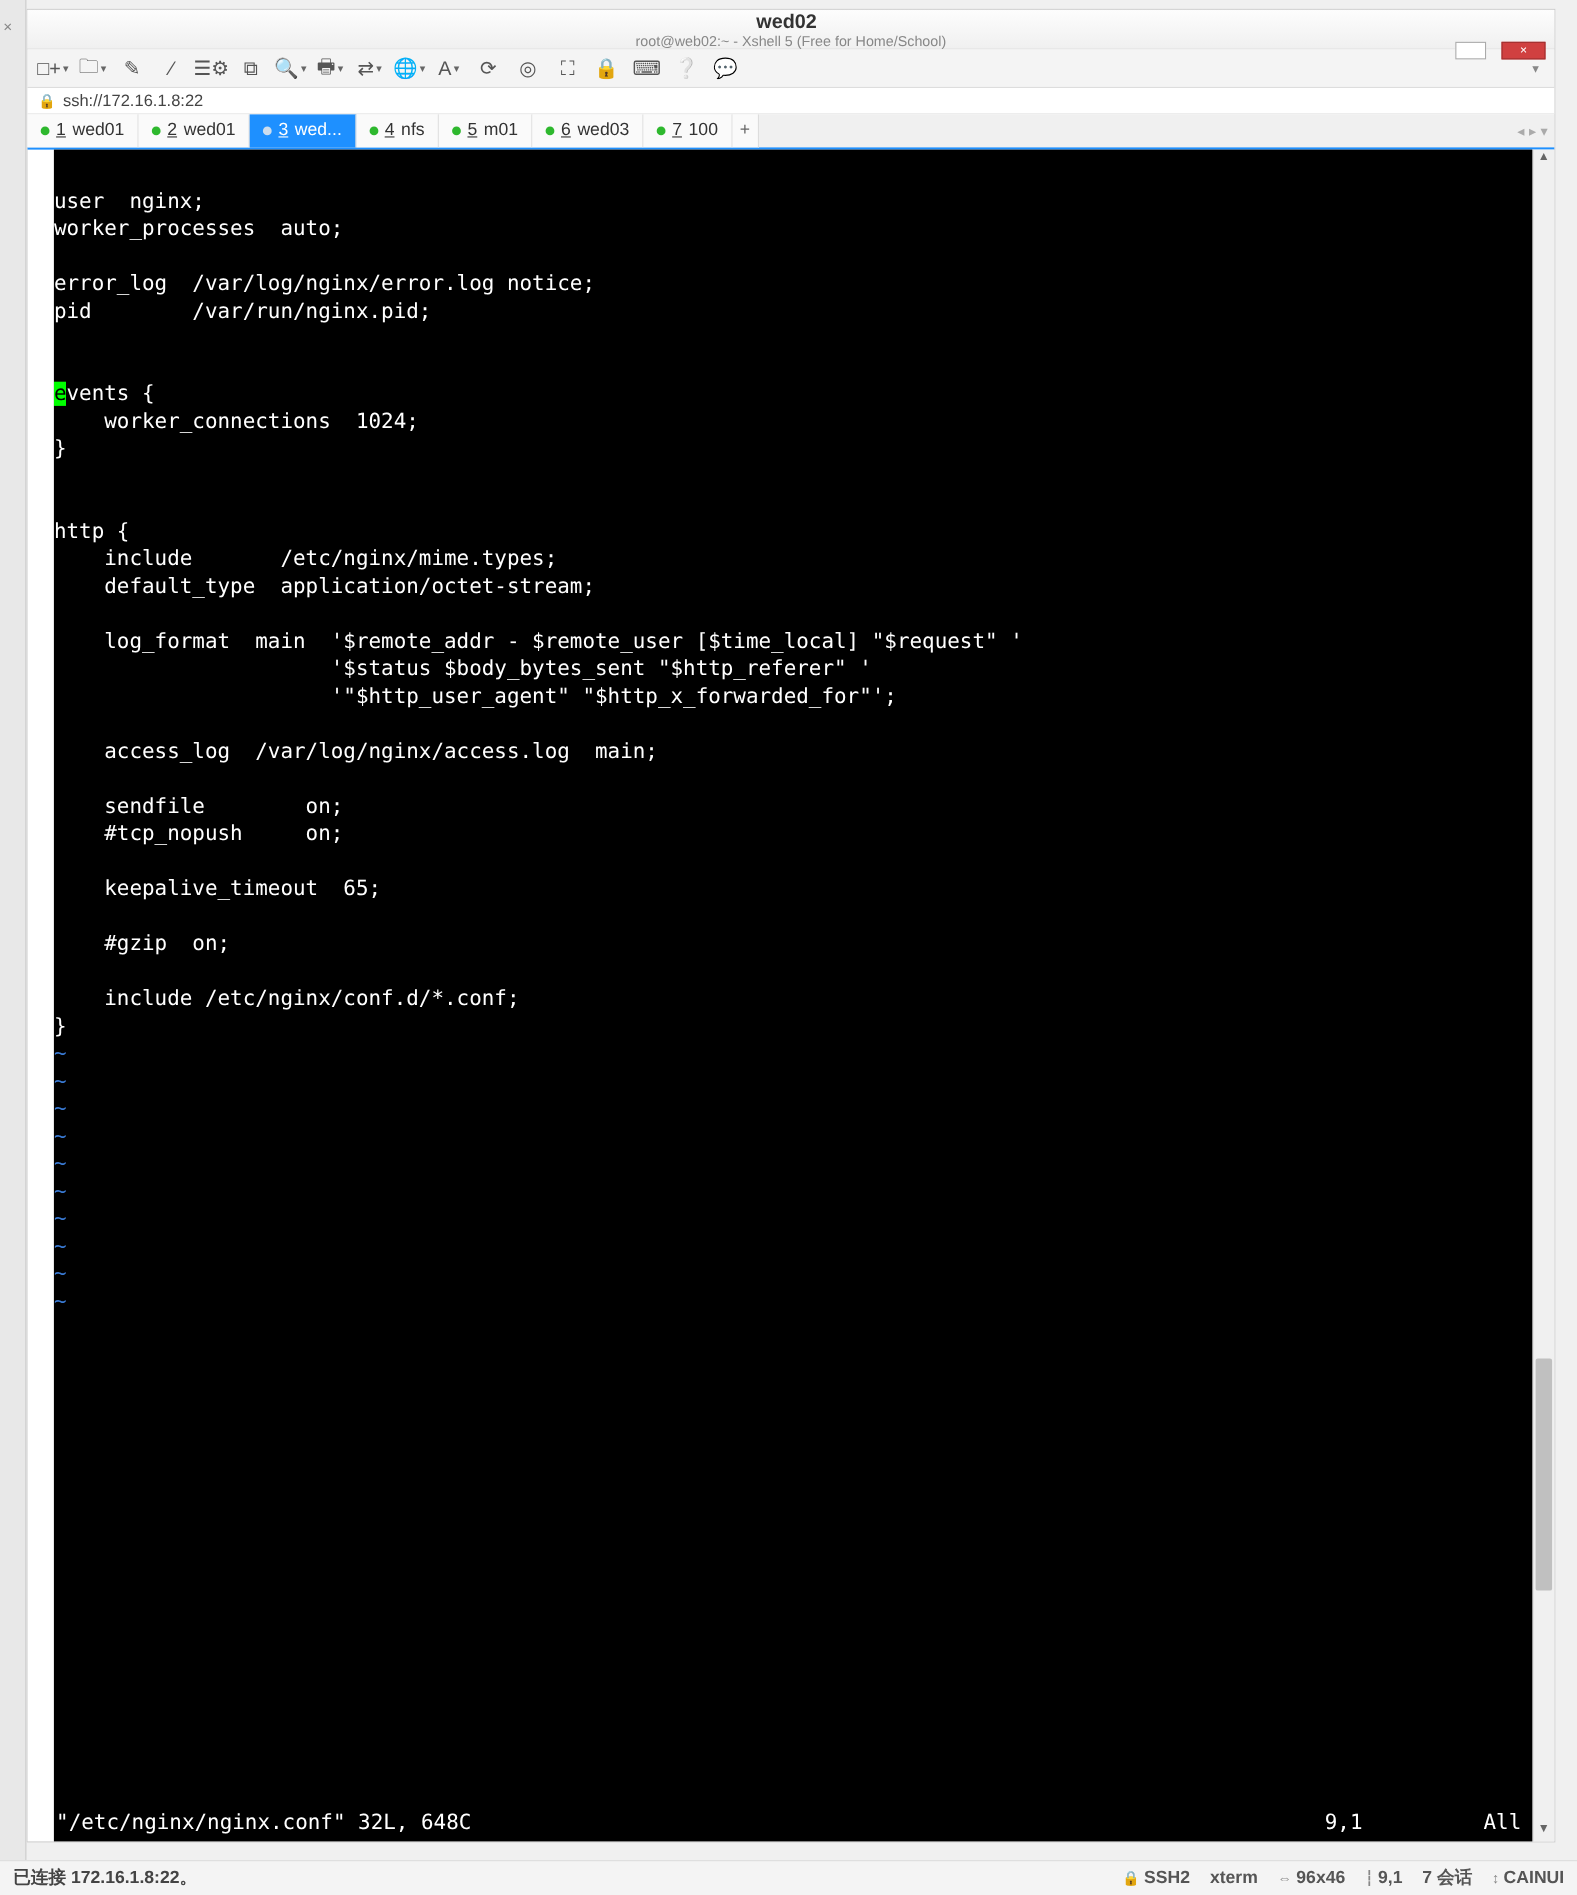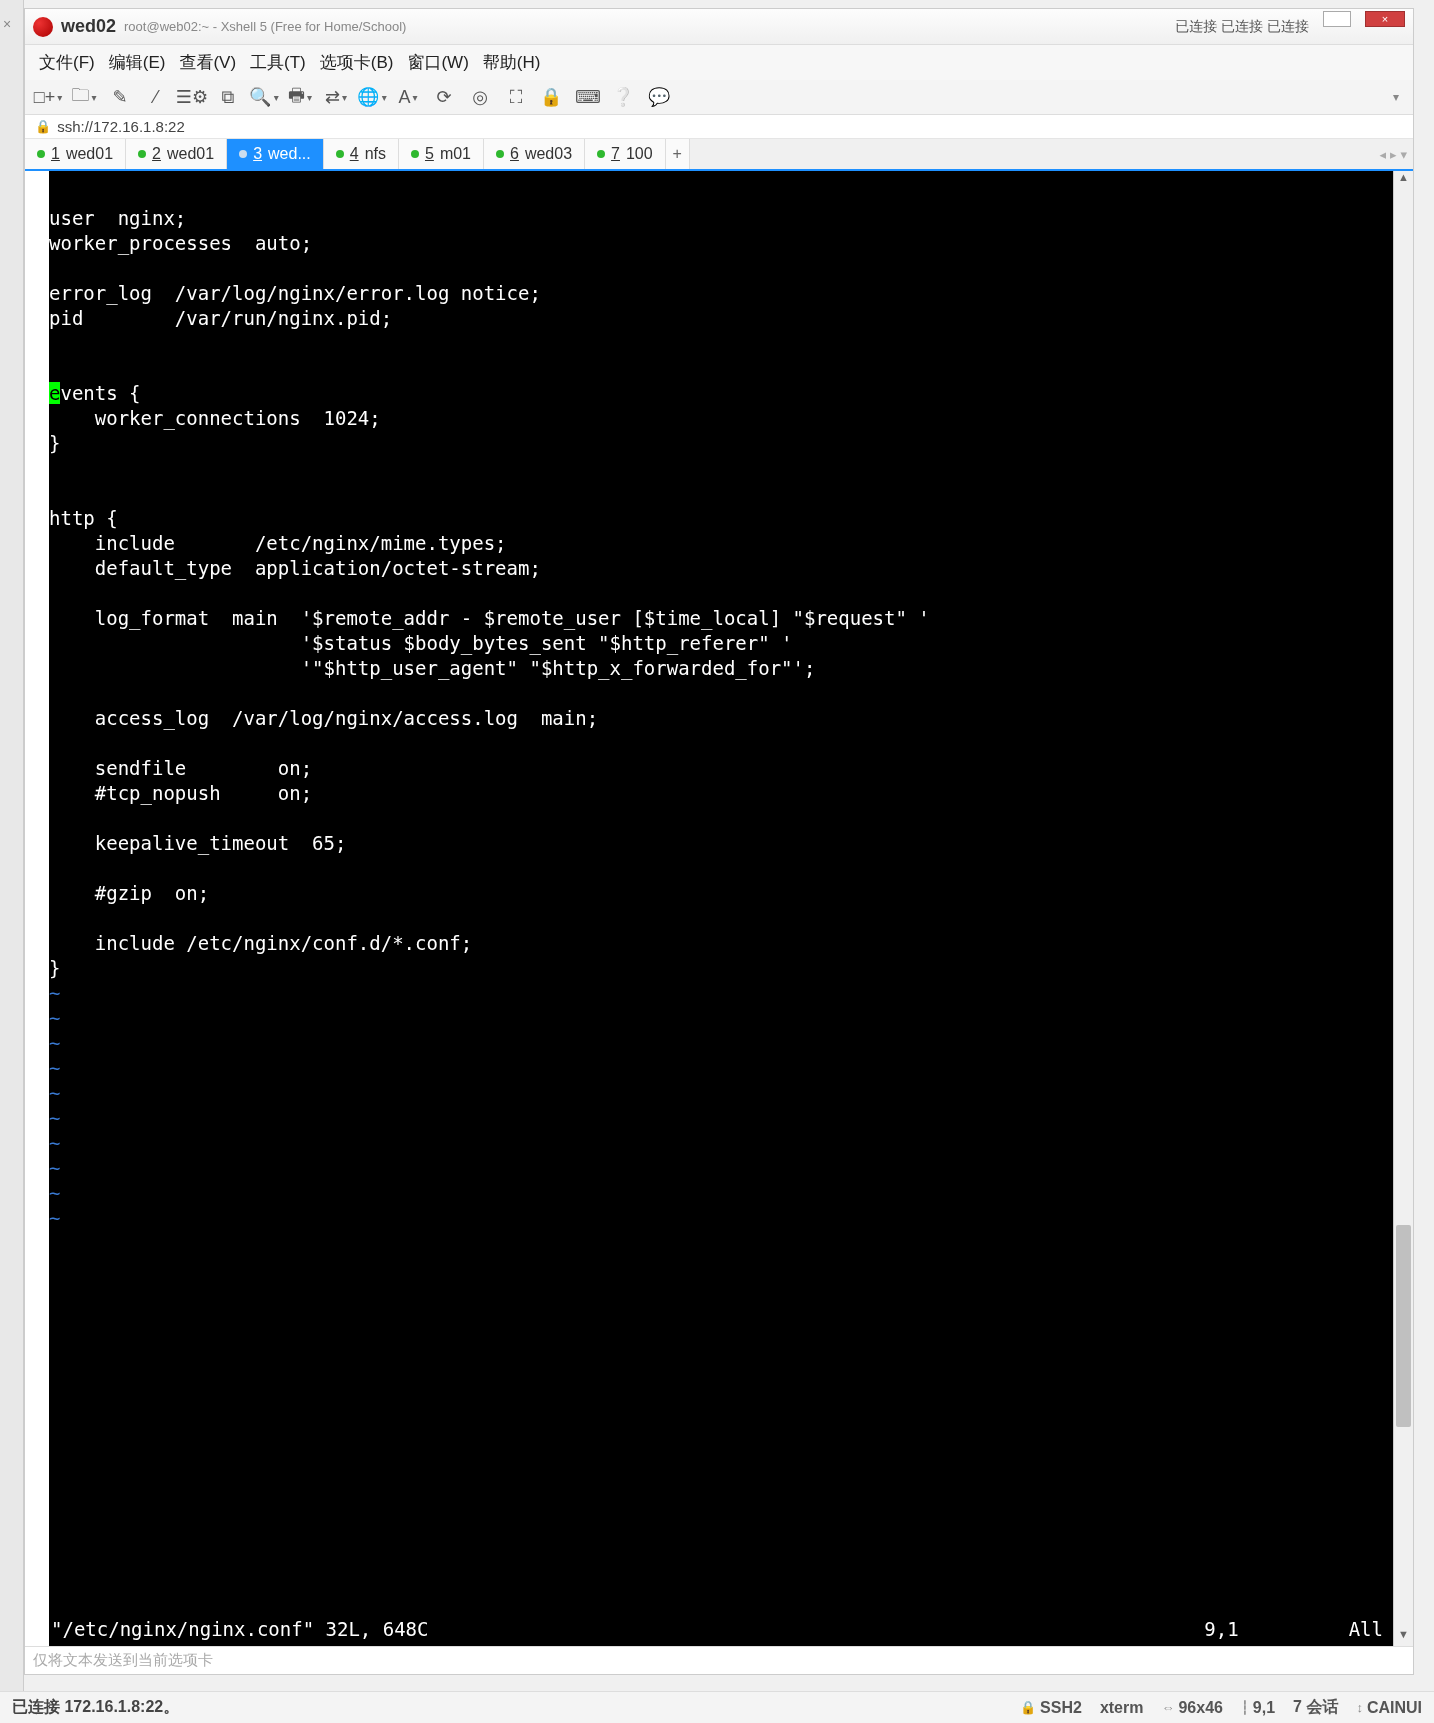--- a/index.html
+++ b/index.html
@@ -1,19 +1,19 @@
 <!DOCTYPE html>
 <html><head>
 <meta charset="utf-8">
 <style>
 * { margin: 0; padding: 0; box-sizing: border-box; }
 body { font-family: "Microsoft YaHei", "Segoe UI", Tahoma, sans-serif; background: #f0f0f0; width: 1434px; height: 1723px; overflow: hidden; position: relative; }
 .window { position: absolute; left: 24px; top: 8px; right: 20px; bottom: 48px; background: #fff; border: 1px solid #ccc; display: flex; flex-direction: column; }
 .sidecut { position:absolute; left:0; top:0; width:24px; height:100%; background:#e8e8e8; border-right:1px solid #ccc;}
-.titlebar { display: flex; align-items: center; height: 36px; padding: 0 8px; background: linear-gradient(#fdfdfd,#f0f0f0); border-bottom: 1px solid #ddd; }
+.titlebar { display: flex; align-items: center; height: 36px; padding: 0 8px; background: linear-gradient(#fdfdfd,#f0f0f0); border-bottom: 1px solid #ddd; flex-direction: column; }
 .titlebar .logo { width:20px; height:20px; background: radial-gradient(circle at 30% 30%, #e33, #a00); border-radius:50%; margin-right:8px;}
 .titlebar .t1 { font-weight: bold; color:#333; font-size:18px; margin-right:8px;}
 .titlebar .t2 { color:#888; font-size:13px;}
 .titlebar .right { margin-left:auto; font-size:14px; color:#555; display:flex; align-items:center; gap:14px;}
 .winbtn { width:40px; height:16px; background:#d04040; color:#fff; text-align:center; font-size:11px; line-height:14px; border:1px solid #a03030; position:relative; top:-8px;}
 .minbtn { width:28px; height:16px; background:#fff; border:1px solid #aaa; position:relative; top:-8px;}
 .menubar { display:flex; gap:6px; padding:4px 10px; background:#f7f7f7; font-size:17px; color:#222;}
 .menubar span { padding:2px 4px; }
 .toolbar { display:flex; align-items:center; gap:10px; padding:4px 10px; background:#f4f4f4; border-bottom:1px solid #ddd;}
 .tbtn { width:26px; height:26px; display:flex; align-items:center; justify-content:center; color:#555; font-size:18px;}
@@ -62,29 +62,20 @@
     <div class="logo"></div>
     <div class="t1">wed02</div>
     <div class="t2">root@web02:~ - Xshell 5 (Free for Home/School)</div>
     <div class="right">
       <span>已连接 已连接 已连接</span>
       <div class="minbtn"></div>
       <div class="winbtn">×</div>
     </div>
   </div>
 
-  <div class="menubar" id="menubar">
-      <span>文件(F)</span>
-      <span>编辑(E)</span>
-      <span>查看(V)</span>
-      <span>工具(T)</span>
-      <span>选项卡(B)</span>
-      <span>窗口(W)</span>
-      <span>帮助(H)</span>
-    </div>
 
   <div class="toolbar" id="toolbar">
     <div class="tbtn dd">□+</div>
       <div class="tbtn dd">🗀</div>
       <div class="tbtn">✎</div>
       <div class="tbtn">⁄</div>
       <div class="tbtn">☰⚙</div>
       <div class="tbtn">⧉</div>
       <div class="tbtn dd">🔍</div>
       <div class="tbtn dd">🖶</div>
@@ -197,23 +188,20 @@
 <div class="statusline"><span class="sl">"/etc/nginx/nginx.conf" 32L, 648C</span><span class="sp"></span><span>9,1</span><span style="width:110px"></span><span>All</span></div></div>
     <div class="scrollbar">
       <div class="arrow">▲</div>
       <div class="track">
         <div class="thumb"></div>
       </div>
       <div class="arrow">▼</div>
     </div>
   </div>
 
-  <div class="sendbar">
-    <span>仅将文本发送到当前选项卡</span>
-  </div>
 
 </div>
 
 <div class="statusbar">
   <span>已连接 172.16.1.8:22。</span>
   <span class="sep"></span>
   <span class="seg">
       <span class="ico">🔒</span>
       <span>SSH2</span>
     </span>

